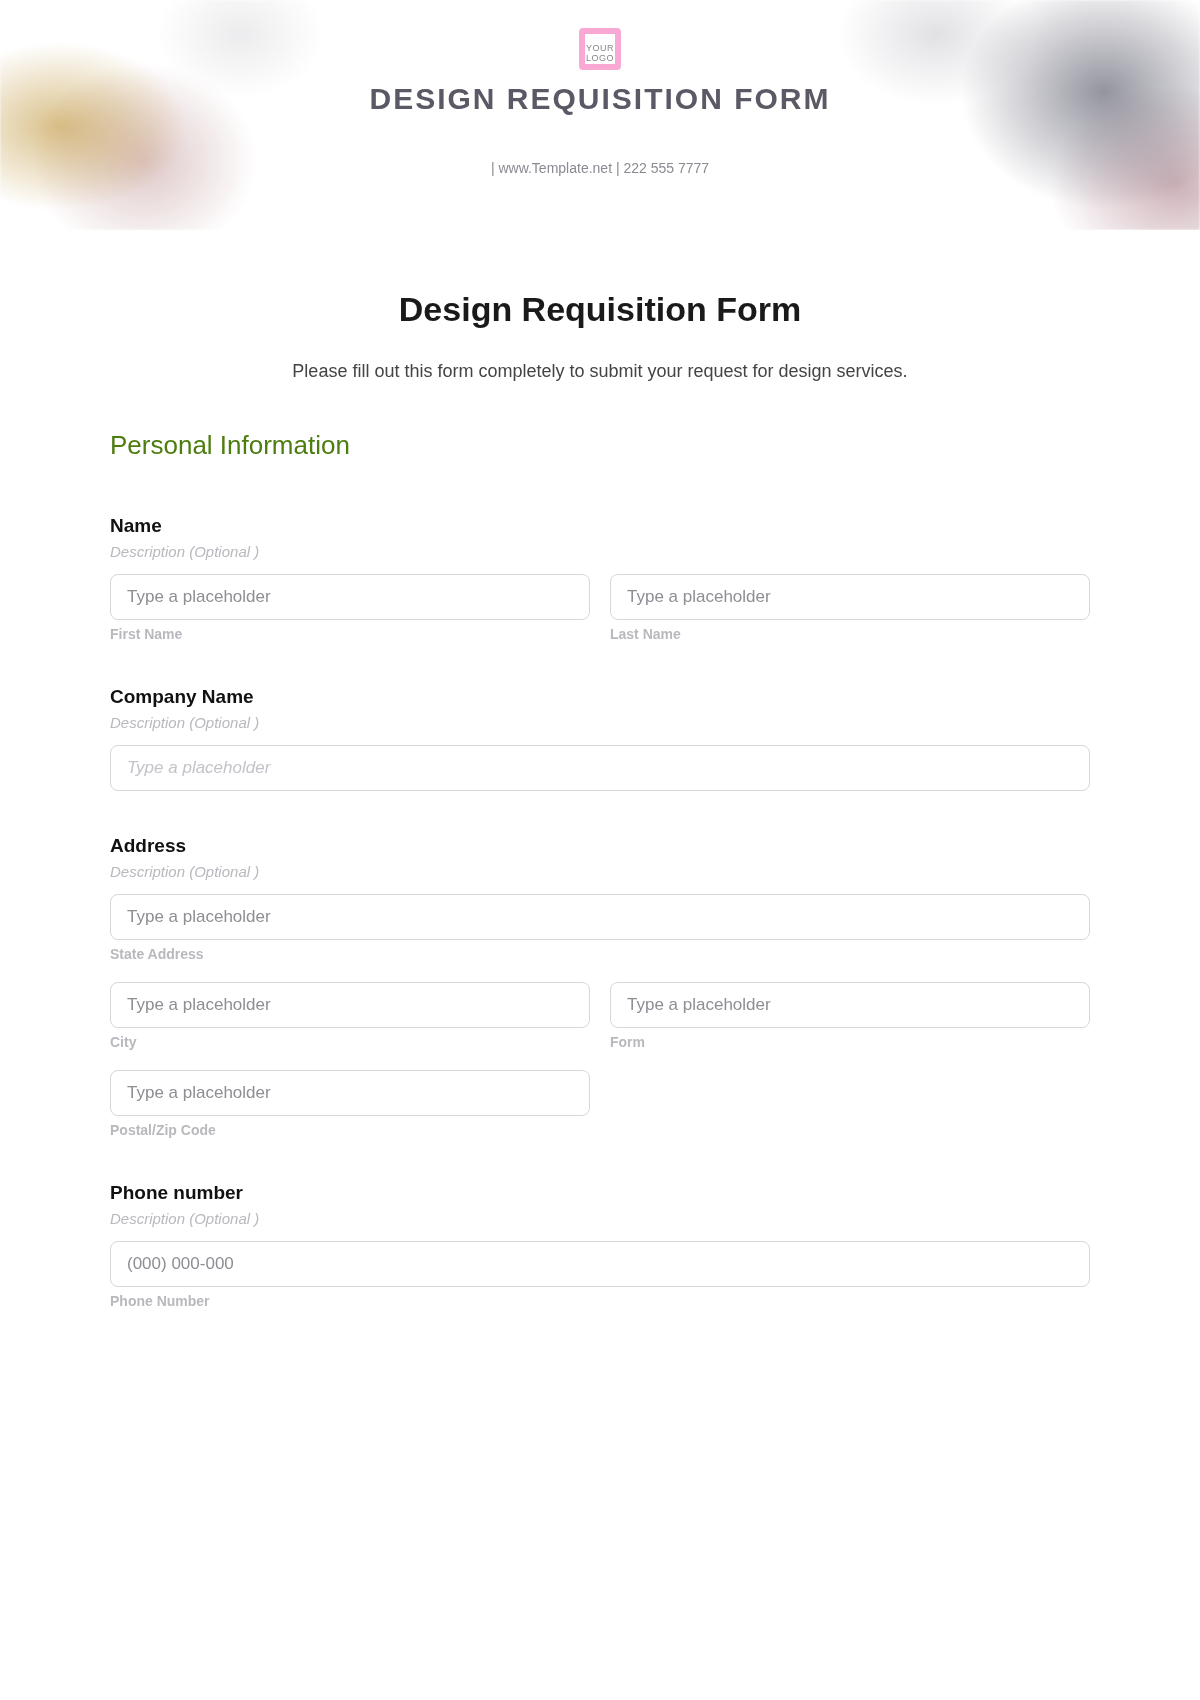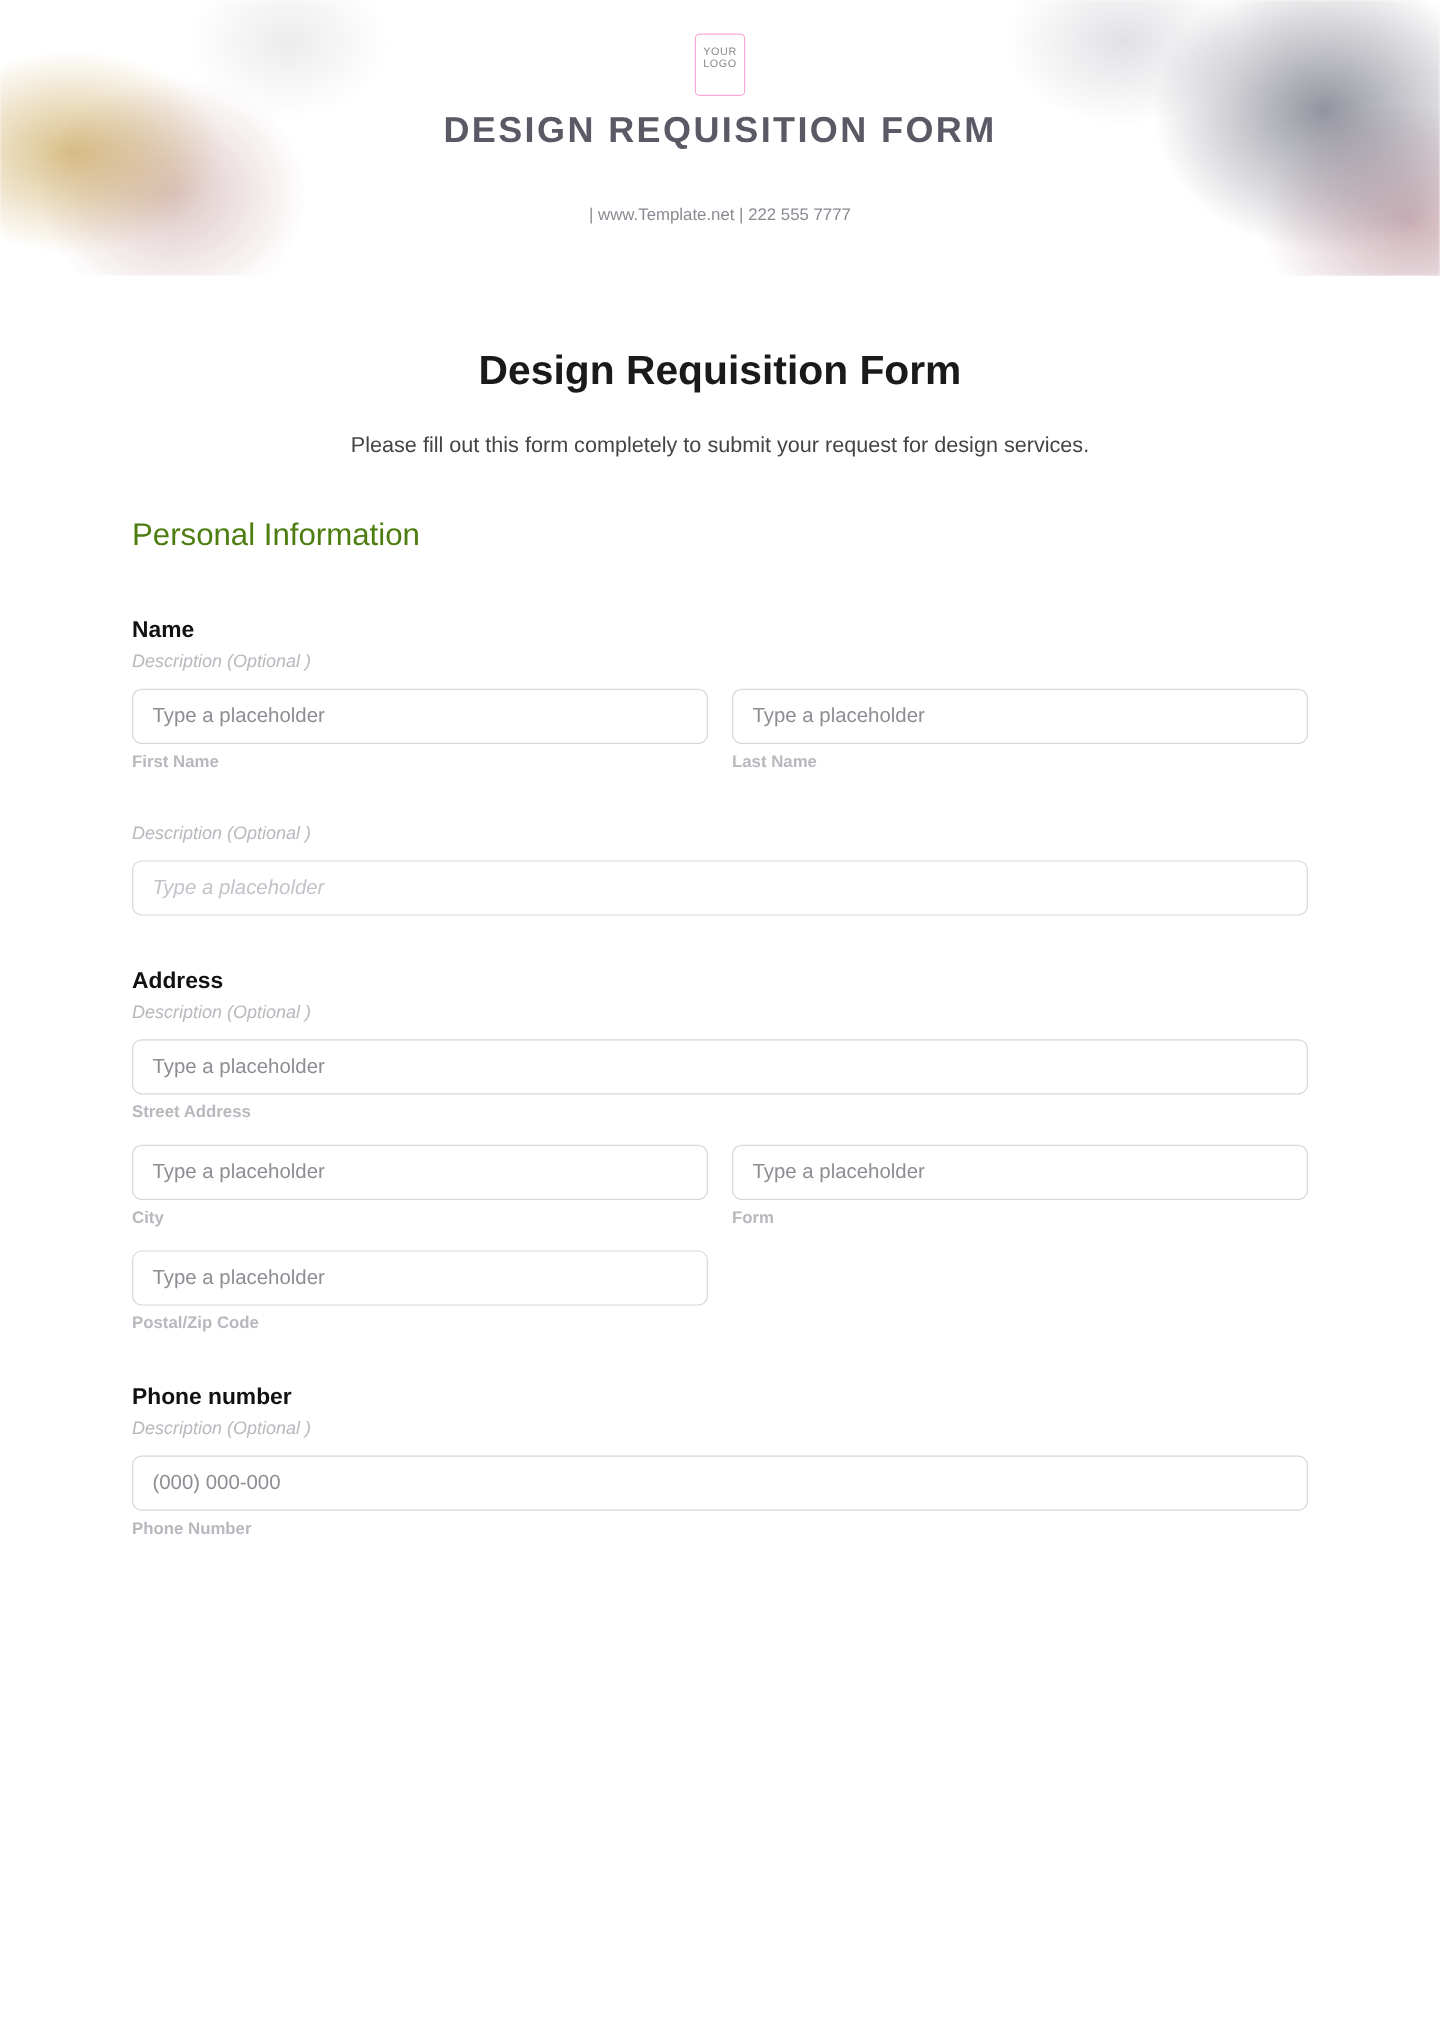--- a/index.html
+++ b/index.html
@@ -24,22 +24,22 @@
     radial-gradient(ellipse 160px 140px at 12% 70%, rgba(120,30,30,0.25), transparent 70%),
     radial-gradient(ellipse 220px 180px at 92% 40%, rgba(60,60,80,0.55), transparent 65%),
     radial-gradient(ellipse 180px 140px at 98% 80%, rgba(110,30,50,0.35), transparent 70%),
     radial-gradient(ellipse 140px 100px at 78% 15%, rgba(170,170,180,0.35), transparent 70%),
     radial-gradient(ellipse 120px 90px at 20% 15%, rgba(200,200,205,0.35), transparent 70%);
   filter: blur(1px);
 }
 .logo-box {
   position: relative;
   display: inline-block;
-  width: 42px; height: 52px;
-  border: 1px solid #f9a8d4;
+  width: 42px; height: 42px;
+  border: 6px solid #f9a8d4;
   border-radius: 4px;
   font-size: 9px;
   line-height: 1.1;
   color: #888;
   padding-top: 10px;
   letter-spacing: 0.5px;
   background: #fff;
 }
 .hero-title {
   position: relative;
@@ -147,31 +147,32 @@
         <div class="sub-label">First Name</div>
       </div>
       <div class="col">
         <input type="text" placeholder="Type a placeholder" style="">
         <div class="sub-label">Last Name</div>
       </div>
     </div>
   </div>
 
   <div class="field-group">
+    <div class="field-label">Company Name</div>
     <div class="field-desc">Description (Optional )</div>
     <input type="text" class="faint" placeholder="Type a placeholder" style="">
   </div>
 
   <div class="field-group addr-block">
     <div class="field-label">Address</div>
     <div class="field-desc">Description (Optional )</div>
 
     <div>
       <input type="text" placeholder="Type a placeholder" style="">
-      <div class="sub-label">Street Address</div>
+      <div class="sub-label">State Address</div>
     </div>
 
     <div class="row addr-row2">
       <div class="col">
         <input type="text" placeholder="Type a placeholder" style="">
         <div class="sub-label">City</div>
       </div>
       <div class="col">
         <input type="text" placeholder="Type a placeholder" style="">
         <div class="sub-label">Form</div>

